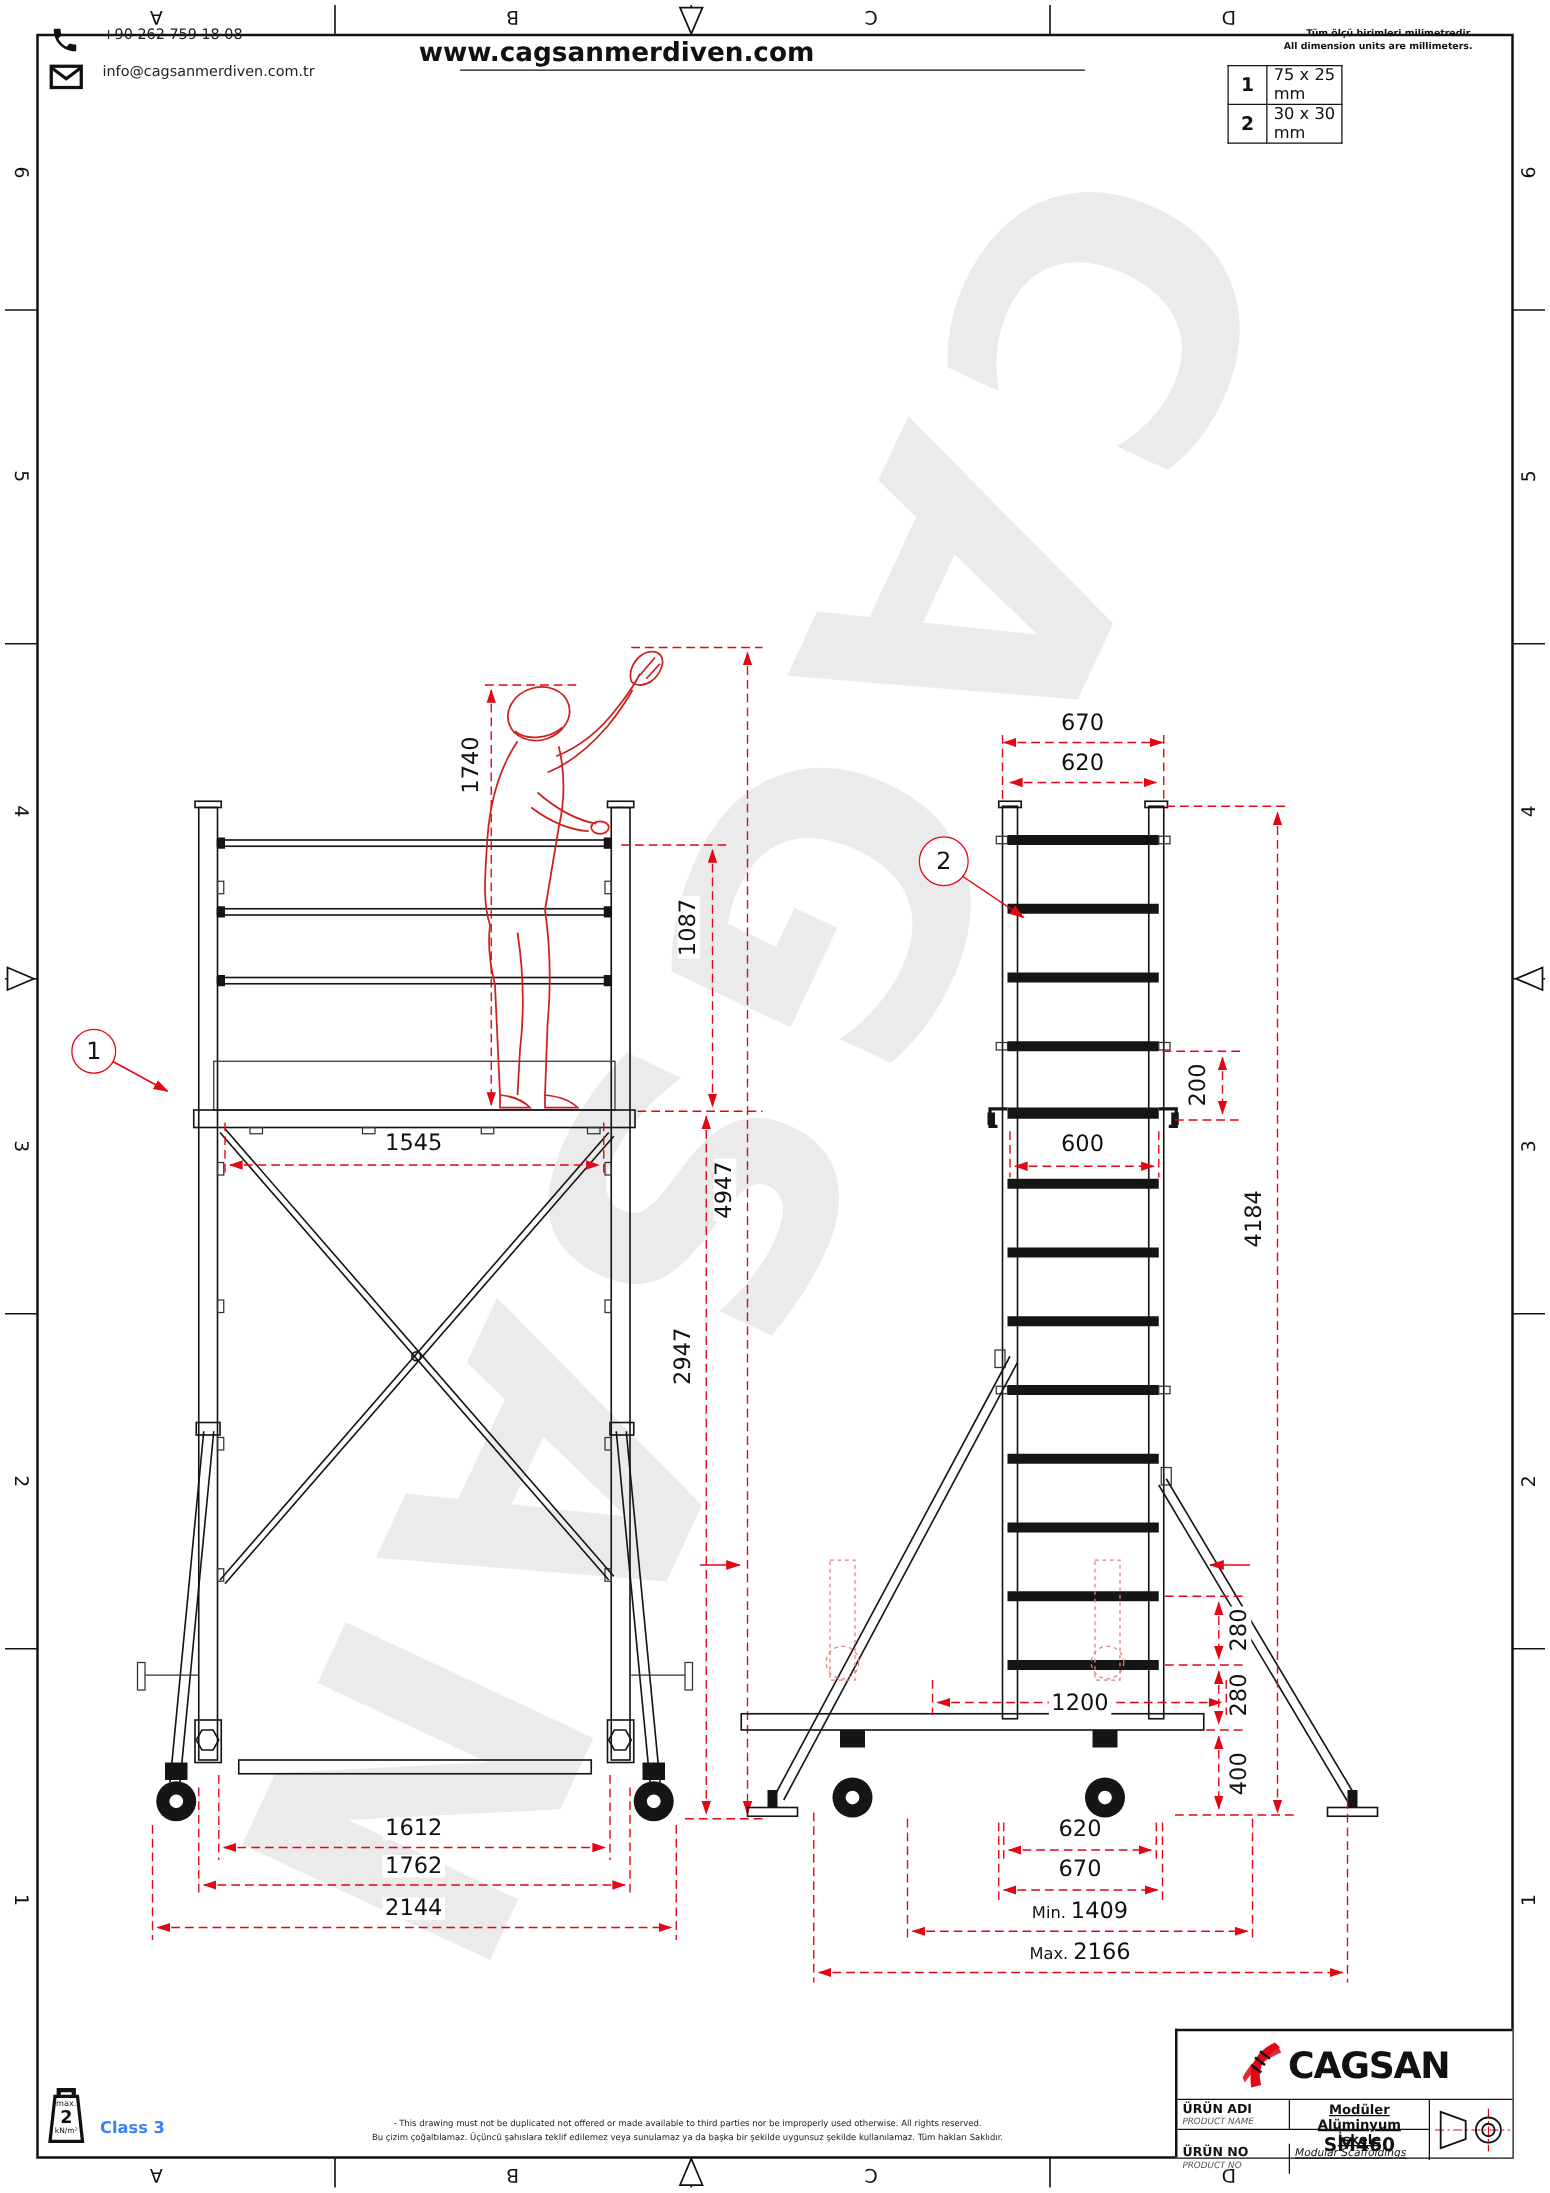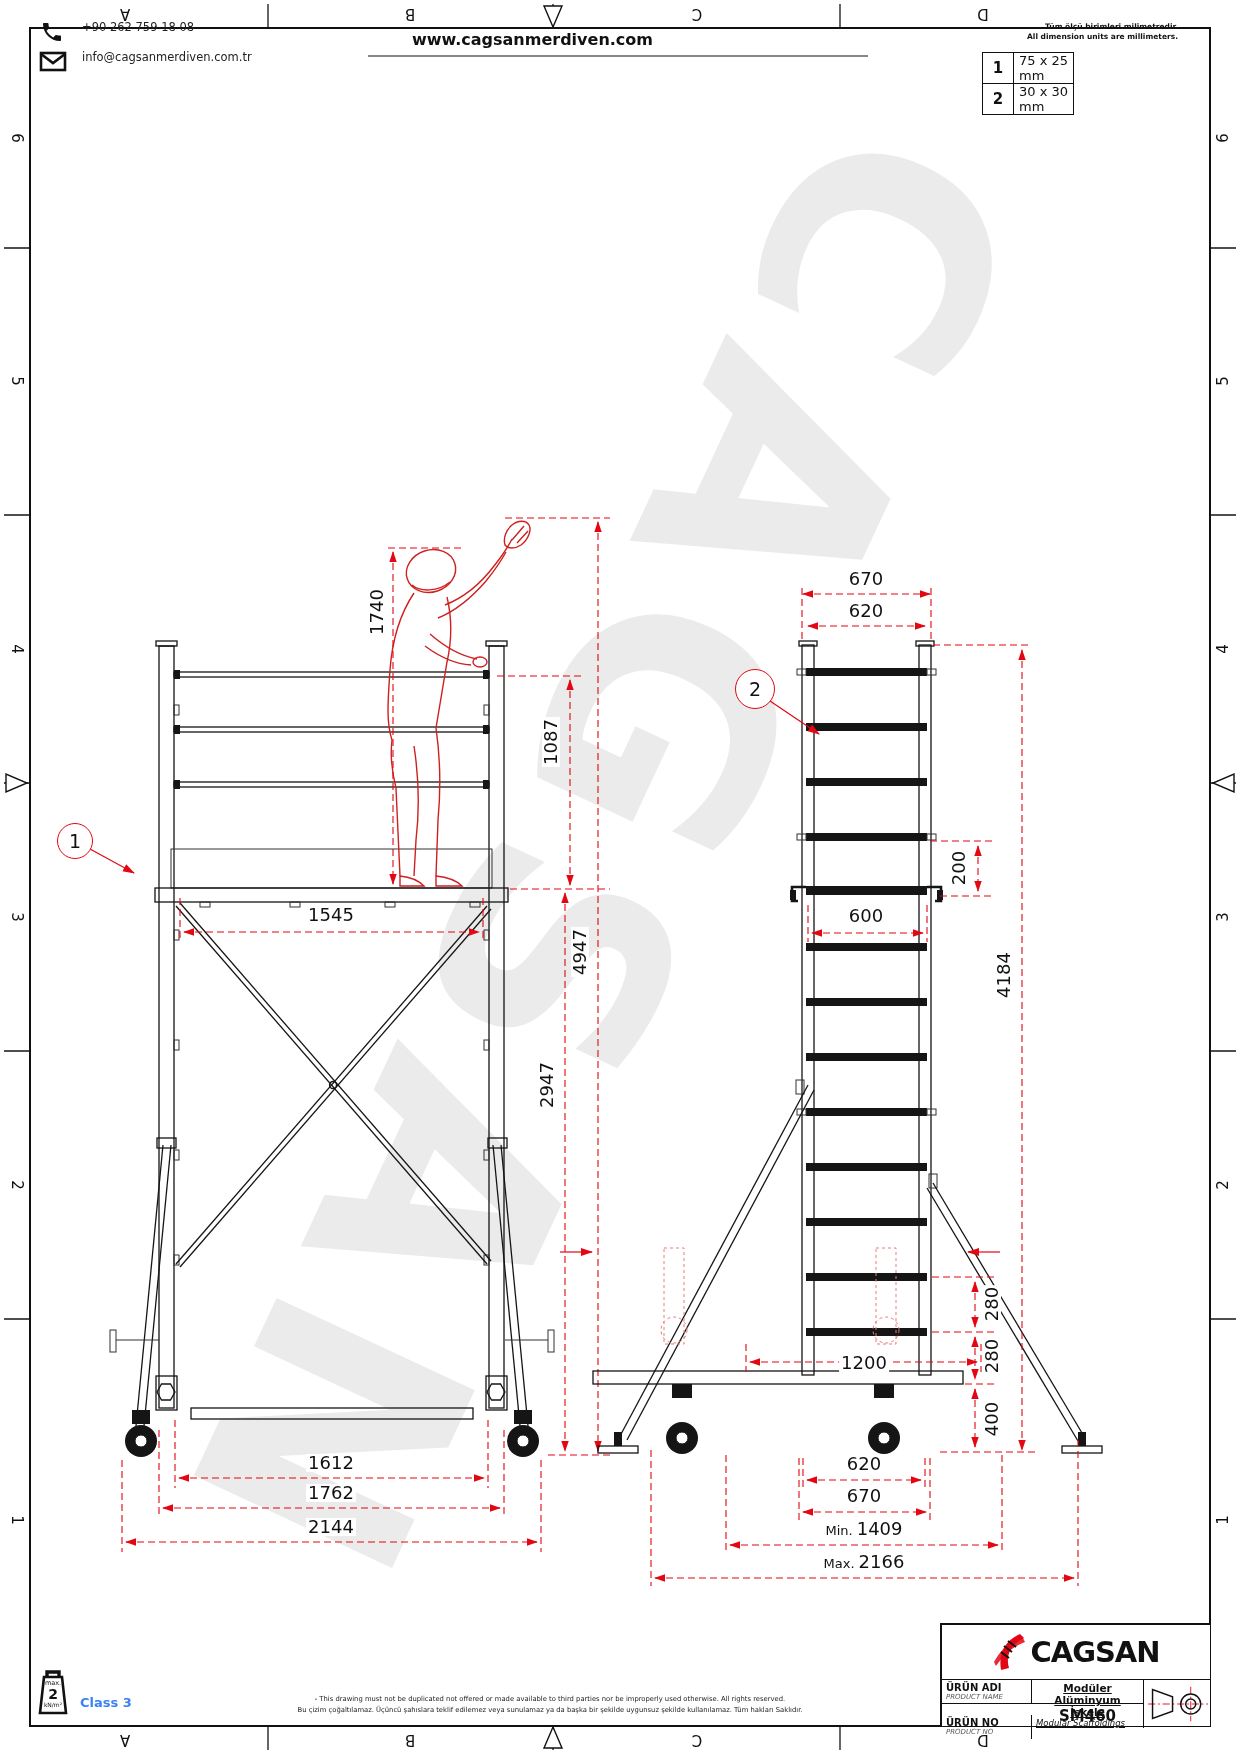--- a/index.html
+++ b/index.html
@@ -27,21 +27,21 @@
        padding:0 2px;white-space:nowrap;z-index:3;line-height:1;}
   .lbl.rot{transform:translate(-50%,-50%) rotate(-90deg);}
   .lbl .pfx{font-size:13px;margin-right:4px;}
   
   .callout{position:absolute;border:1.6px solid #e30613;border-radius:50%;background:#fff;
            display:flex;align-items:center;justify-content:center;font-size:19px;color:#111;z-index:3;}
   
   #phone-row,#email-row{position:absolute;left:40px;display:flex;align-items:center;gap:16px;z-index:2;}
   #phone-row{top:20px;}#email-row{top:50px;}
   .contact-txt{font-size:11.5px;color:#222;}
-  #website{position:absolute;left:353px;top:30px;width:300px;text-align:right;font-size:16px;font-weight:bold;z-index:2;}
+  #website{position:absolute;left:335px;top:30px;width:300px;text-align:right;font-size:21px;font-weight:bold;z-index:2;}
   #units-note{position:absolute;right:62px;top:22px;text-align:right;font-size:7.5px;font-weight:bold;line-height:10px;z-index:2;}
   #profile-table{position:absolute;left:982px;top:52px;width:92px;border:1.5px solid #111;border-collapse:collapse;z-index:2;}
   #profile-table td{border:1.5px solid #111;height:25px;padding:0;}
   .pt-num{width:30px;text-align:center;font-weight:bold;font-size:15px;}
   .pt-val{font-size:13px;padding-left:5px !important;margin-left:36px;}
   
   #class-row{position:absolute;left:36px;top:1668px;z-index:2;display:flex;align-items:flex-end;gap:10px;}
   #weight-icon{position:relative;width:34px;height:48px;}
   #weight-icon .wtxt{position:absolute;width:100%;text-align:center;line-height:1;}
   #class-label{font-size:13px;color:#3b82f6;padding-bottom:6px;font-weight:bold;}

